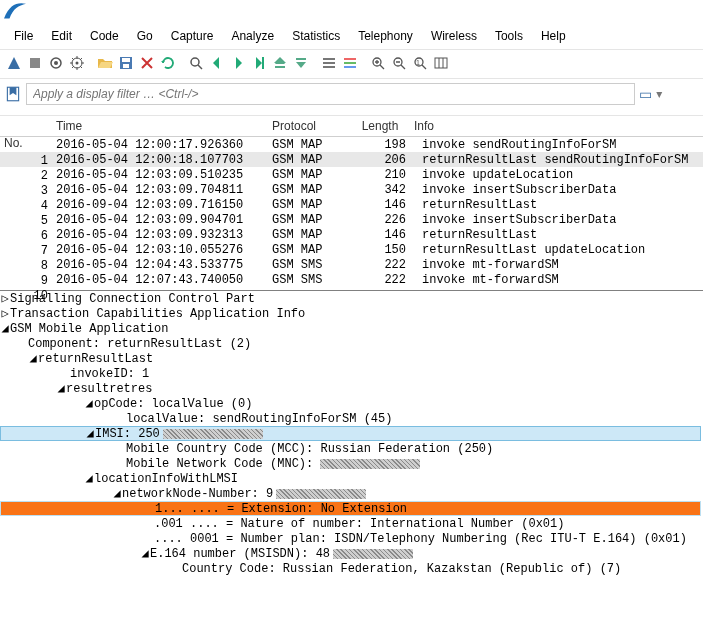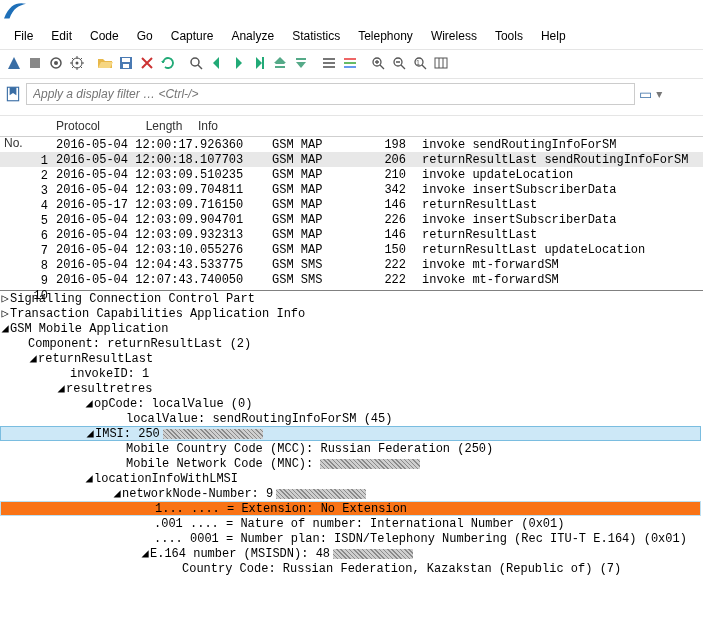--- a/index.html
+++ b/index.html
@@ -198,29 +198,30 @@
   <input class="filter-input" placeholder="Apply a display filter … &lt;Ctrl-/&gt;" style="">
   <div class="filter-end">
     <span style="color:#3a6ea5;font-size:14px;">▭</span>
     <span>▾</span>
   </div>
 </div>
 
 <div class="packet-list">
   <div class="pl-header">
     <div class="col col-no">No.</div>
+    <div class="col col-time">Time</div>
     <div class="col col-proto">Protocol</div>
     <div class="col col-len">Length</div>
     <div class="col col-info">Info</div>
   </div>
   <div class="pl-row"><div class="col col-no">1</div><div class="col col-time">2016-05-04 12:00:17.926360</div><div class="col col-proto">GSM MAP</div><div class="col col-len">198</div><div class="col col-info">invoke sendRoutingInfoForSM</div></div>
   <div class="pl-row sel"><div class="col col-no">2</div><div class="col col-time">2016-05-04 12:00:18.107703</div><div class="col col-proto">GSM MAP</div><div class="col col-len">206</div><div class="col col-info">returnResultLast sendRoutingInfoForSM</div></div>
   <div class="pl-row"><div class="col col-no">3</div><div class="col col-time">2016-05-04 12:03:09.510235</div><div class="col col-proto">GSM MAP</div><div class="col col-len">210</div><div class="col col-info">invoke updateLocation</div></div>
   <div class="pl-row"><div class="col col-no">4</div><div class="col col-time">2016-05-04 12:03:09.704811</div><div class="col col-proto">GSM MAP</div><div class="col col-len">342</div><div class="col col-info">invoke insertSubscriberData</div></div>
-  <div class="pl-row"><div class="col col-no">5</div><div class="col col-time">2016-05-17 12:03:09.716150</div><div class="col col-proto">GSM MAP</div><div class="col col-len">146</div><div class="col col-info">returnResultLast</div></div>
+  <div class="pl-row"><div class="col col-no">5</div><div class="col col-time">2016-09-04 12:03:09.716150</div><div class="col col-proto">GSM MAP</div><div class="col col-len">146</div><div class="col col-info">returnResultLast</div></div>
   <div class="pl-row"><div class="col col-no">6</div><div class="col col-time">2016-05-04 12:03:09.904701</div><div class="col col-proto">GSM MAP</div><div class="col col-len">226</div><div class="col col-info">invoke insertSubscriberData</div></div>
   <div class="pl-row"><div class="col col-no">7</div><div class="col col-time">2016-05-04 12:03:09.932313</div><div class="col col-proto">GSM MAP</div><div class="col col-len">146</div><div class="col col-info">returnResultLast</div></div>
   <div class="pl-row"><div class="col col-no">8</div><div class="col col-time">2016-05-04 12:03:10.055276</div><div class="col col-proto">GSM MAP</div><div class="col col-len">150</div><div class="col col-info">returnResultLast updateLocation</div></div>
   <div class="pl-row"><div class="col col-no">9</div><div class="col col-time">2016-05-04 12:04:43.533775</div><div class="col col-proto">GSM SMS</div><div class="col col-len">222</div><div class="col col-info">invoke mt-forwardSM</div></div>
   <div class="pl-row"><div class="col col-no">10</div><div class="col col-time">2016-05-04 12:07:43.740050</div><div class="col col-proto">GSM SMS</div><div class="col col-len">222</div><div class="col col-info">invoke mt-forwardSM</div></div>
 </div>
 
 <div class="details">
   <div class="drow"><span class="arrow">▷</span><span>Signalling Connection Control Part</span></div>
   <div class="drow"><span class="arrow">▷</span><span>Transaction Capabilities Application Info</span></div>

